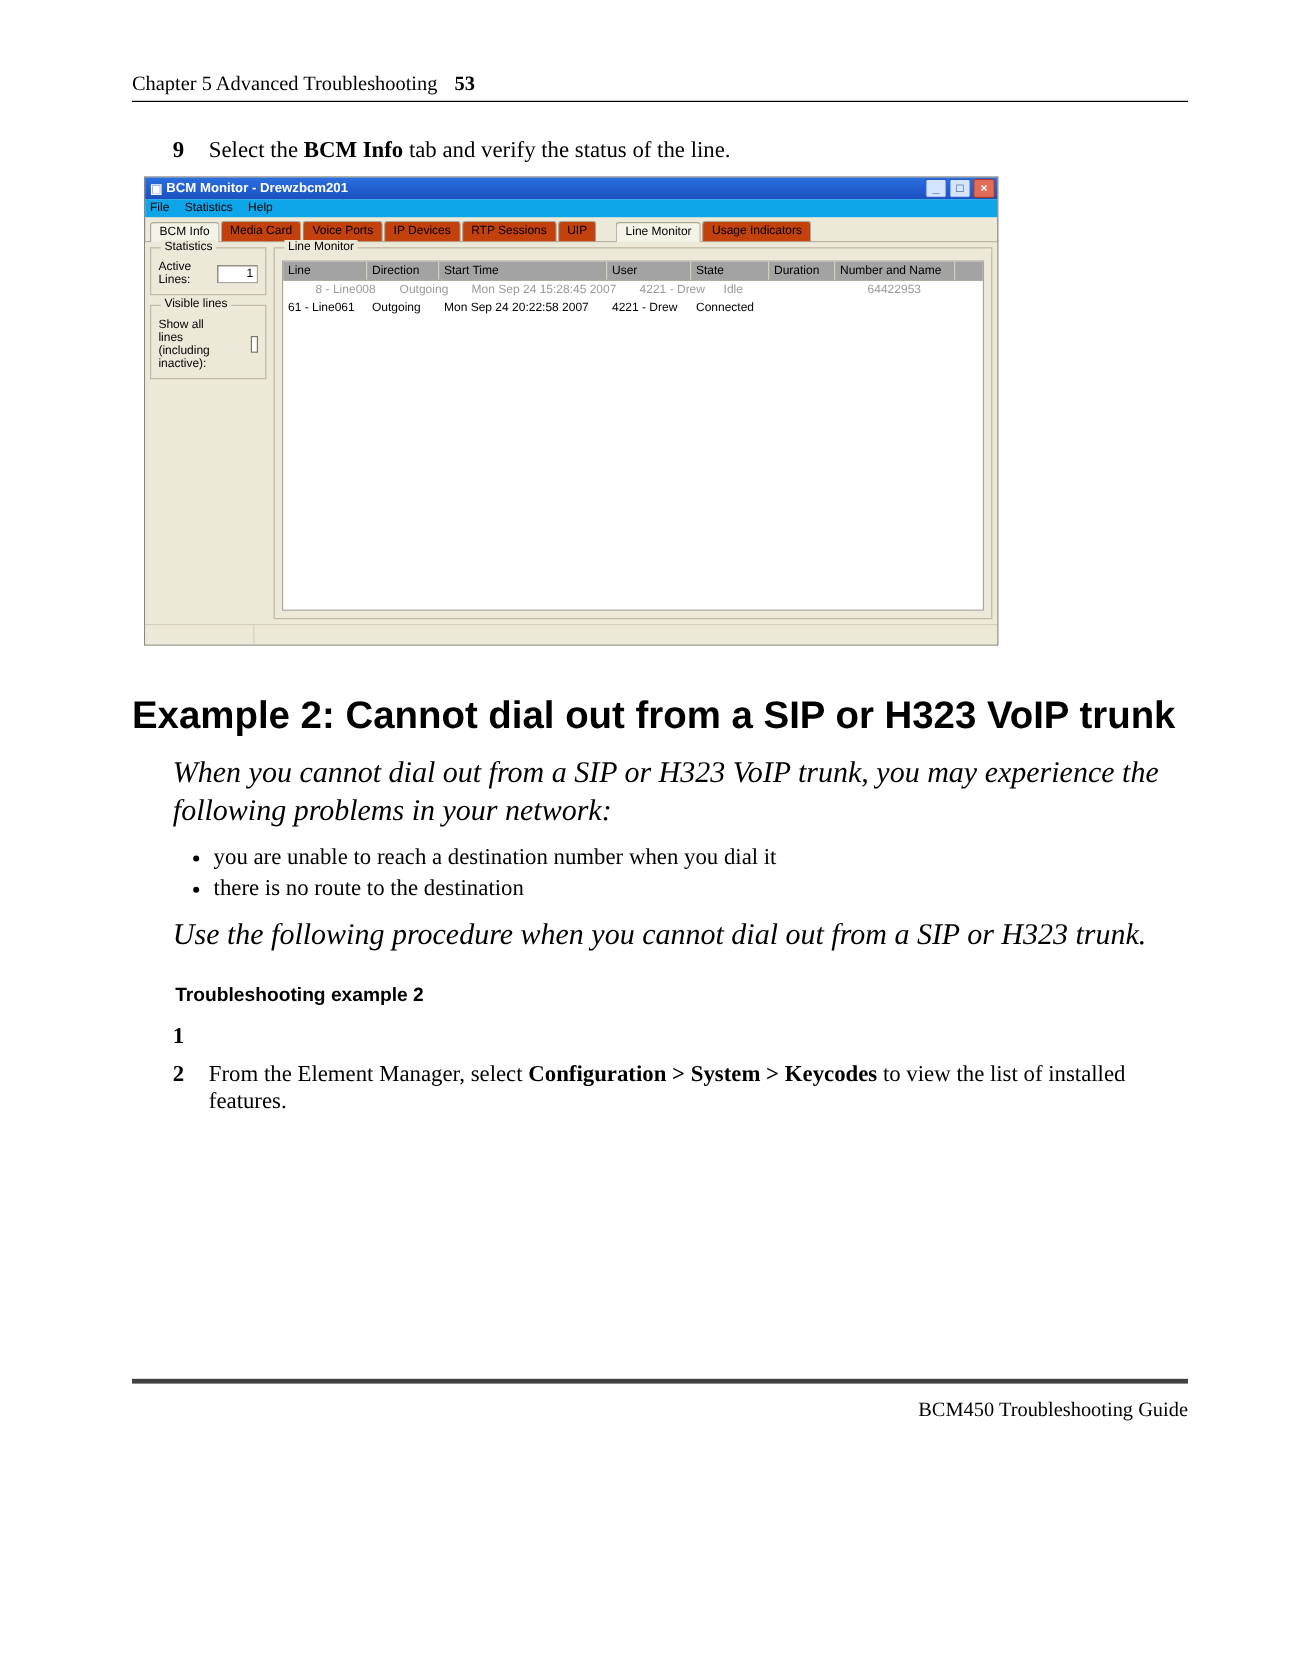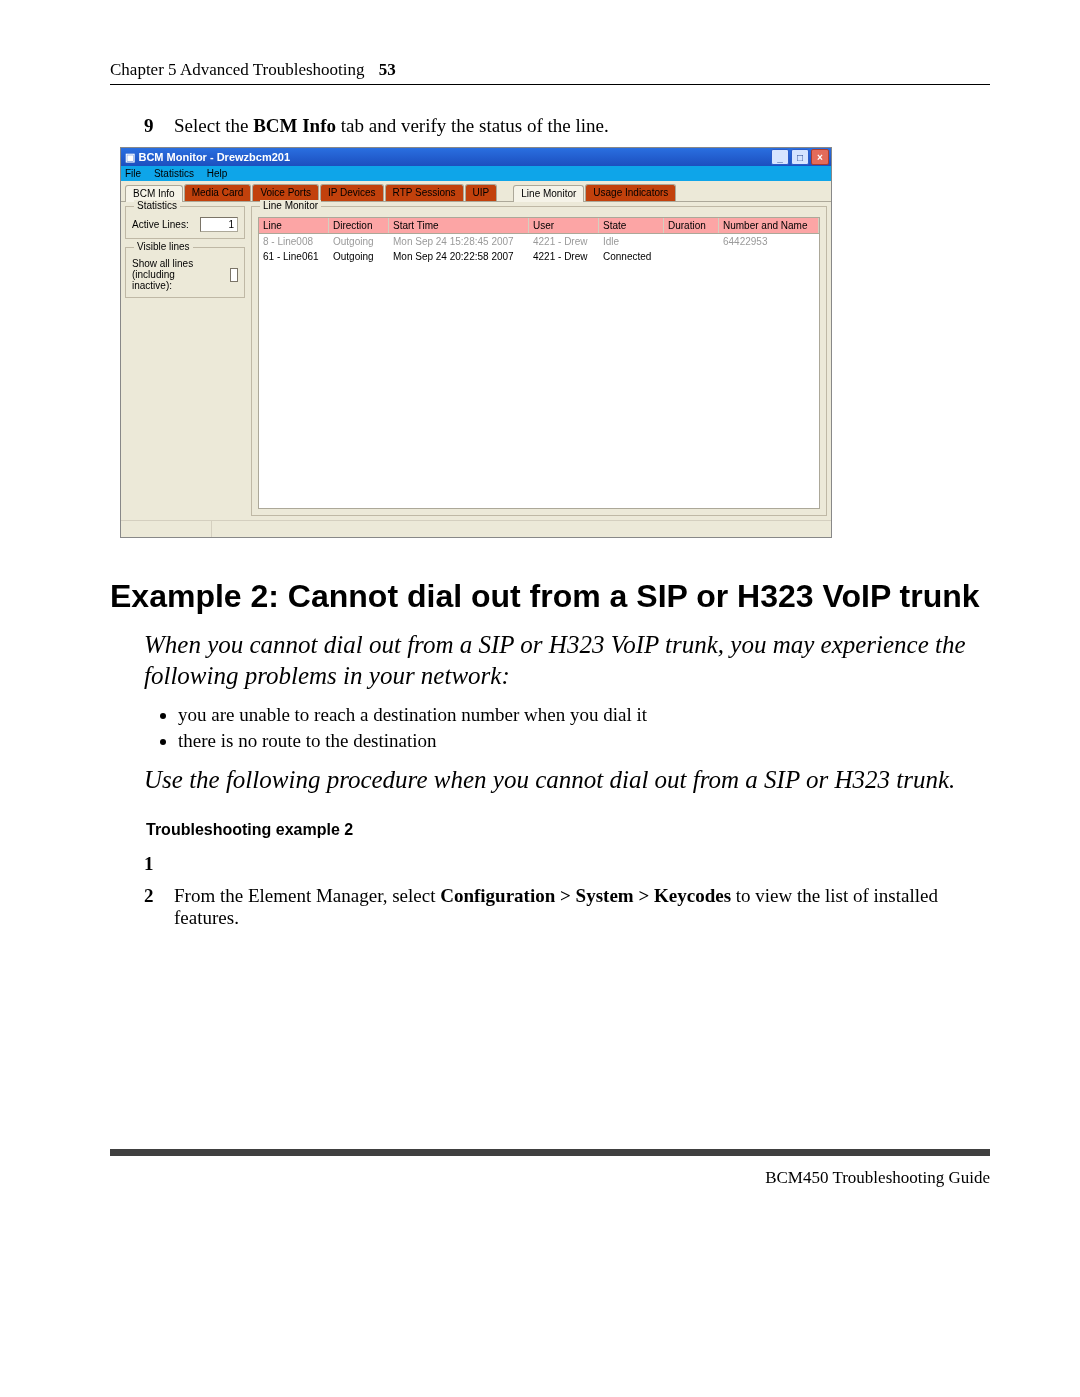--- a/index.html
+++ b/index.html
@@ -112,32 +112,32 @@
   .table {
     width: 100%;
     border: 1px solid #aca899;
     background: #fff;
     font-size: 10px;
     height: 100%;
     box-sizing: border-box;
   }
   .thead {
     display: flex;
-    background: #fca5a5;
+    background: #a3a3a3;
     border-bottom: 1px solid #aca899;
   }
   .th {
     padding: 2px 4px;
     border-right: 1px solid #d4cfbf;
     box-sizing: border-box;
     overflow: hidden;
   }
   .trow { display: flex; }
   .td { padding: 2px 4px; box-sizing: border-box; overflow: hidden; white-space: nowrap; }
-  .dim { color: #9a9a9a; }
+  .dim { color: #9a9a9a; margin-left: 23px; }
   .col-line  { width: 70px; }
   .col-dir   { width: 60px; }
   .col-start { width: 140px; }
   .col-user  { width: 70px; }
   .col-state { width: 65px; }
   .col-dur   { width: 55px; }
   .col-num   { width: 100px; }
   .statusbar { height: 16px; background: #ece9d8; border-top: 1px solid #d4cfbf; display:flex; }
   .statusbar div { border-right: 1px solid #d4cfbf; width: 90px; height:100%; }
 
@@ -160,21 +160,21 @@
   }
   ul.bullets li { margin-bottom: 4px; }
   h3.sub {
     font-family: Arial, Helvetica, sans-serif;
     font-weight: bold;
     font-size: 16px;
     margin: 26px 0 14px 36px;
   }
   .footer-area {
     margin-top: 220px;
-    border-top: 7px solid #404040;
+    border-top: 4px solid #404040;
     padding-top: 12px;
     text-align: right;
     font-size: 17px;
   }
 </style>
 </head>
 <body>
 
 <div class="page">
 

